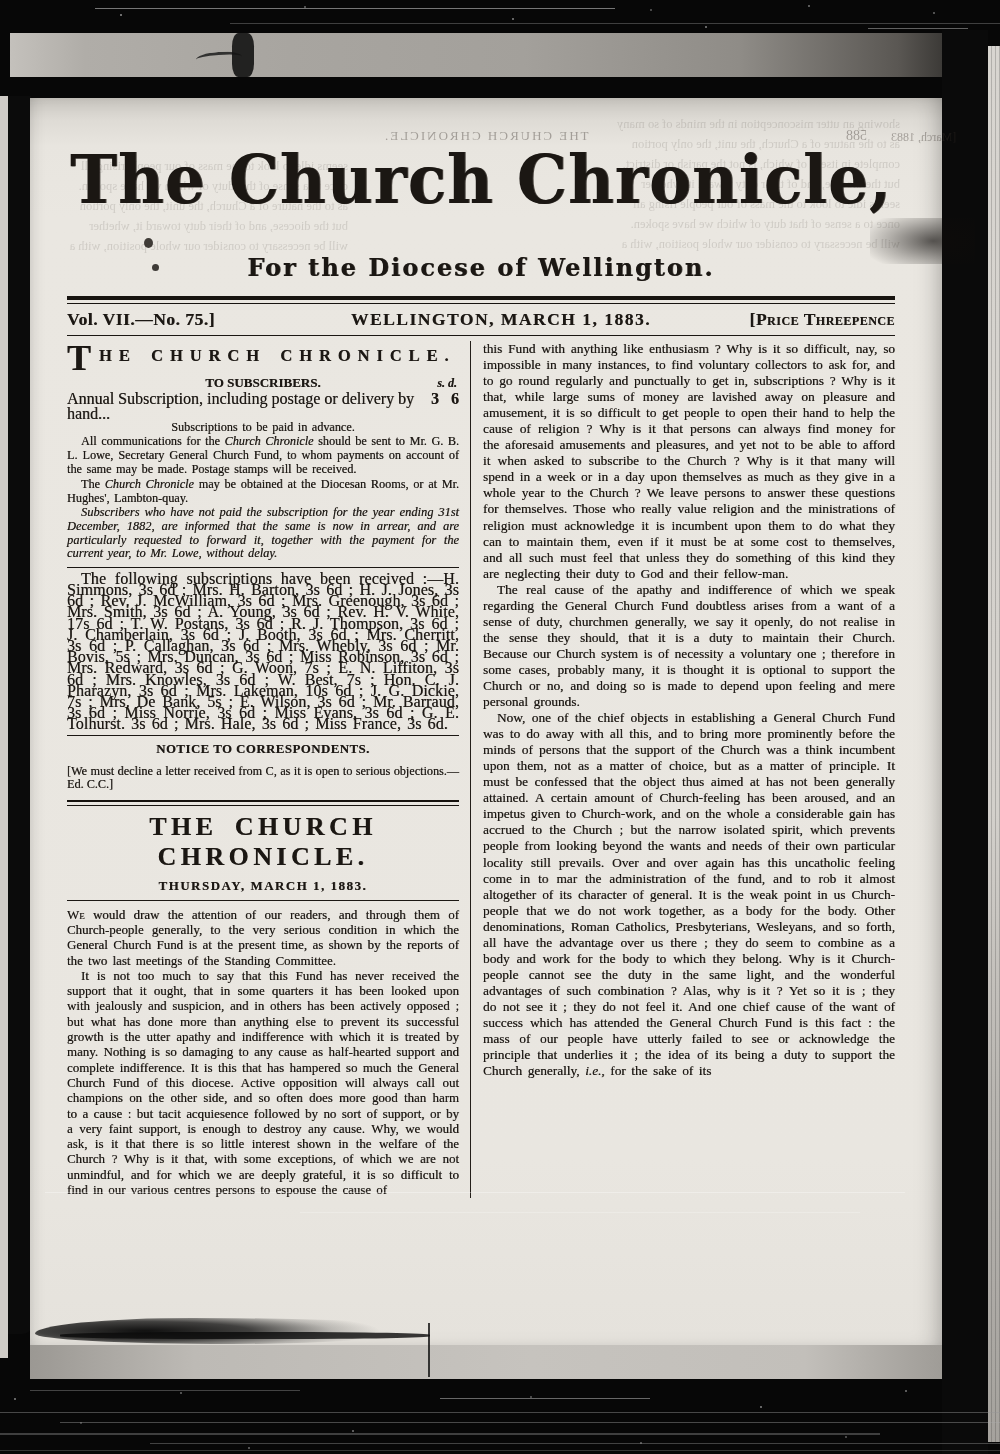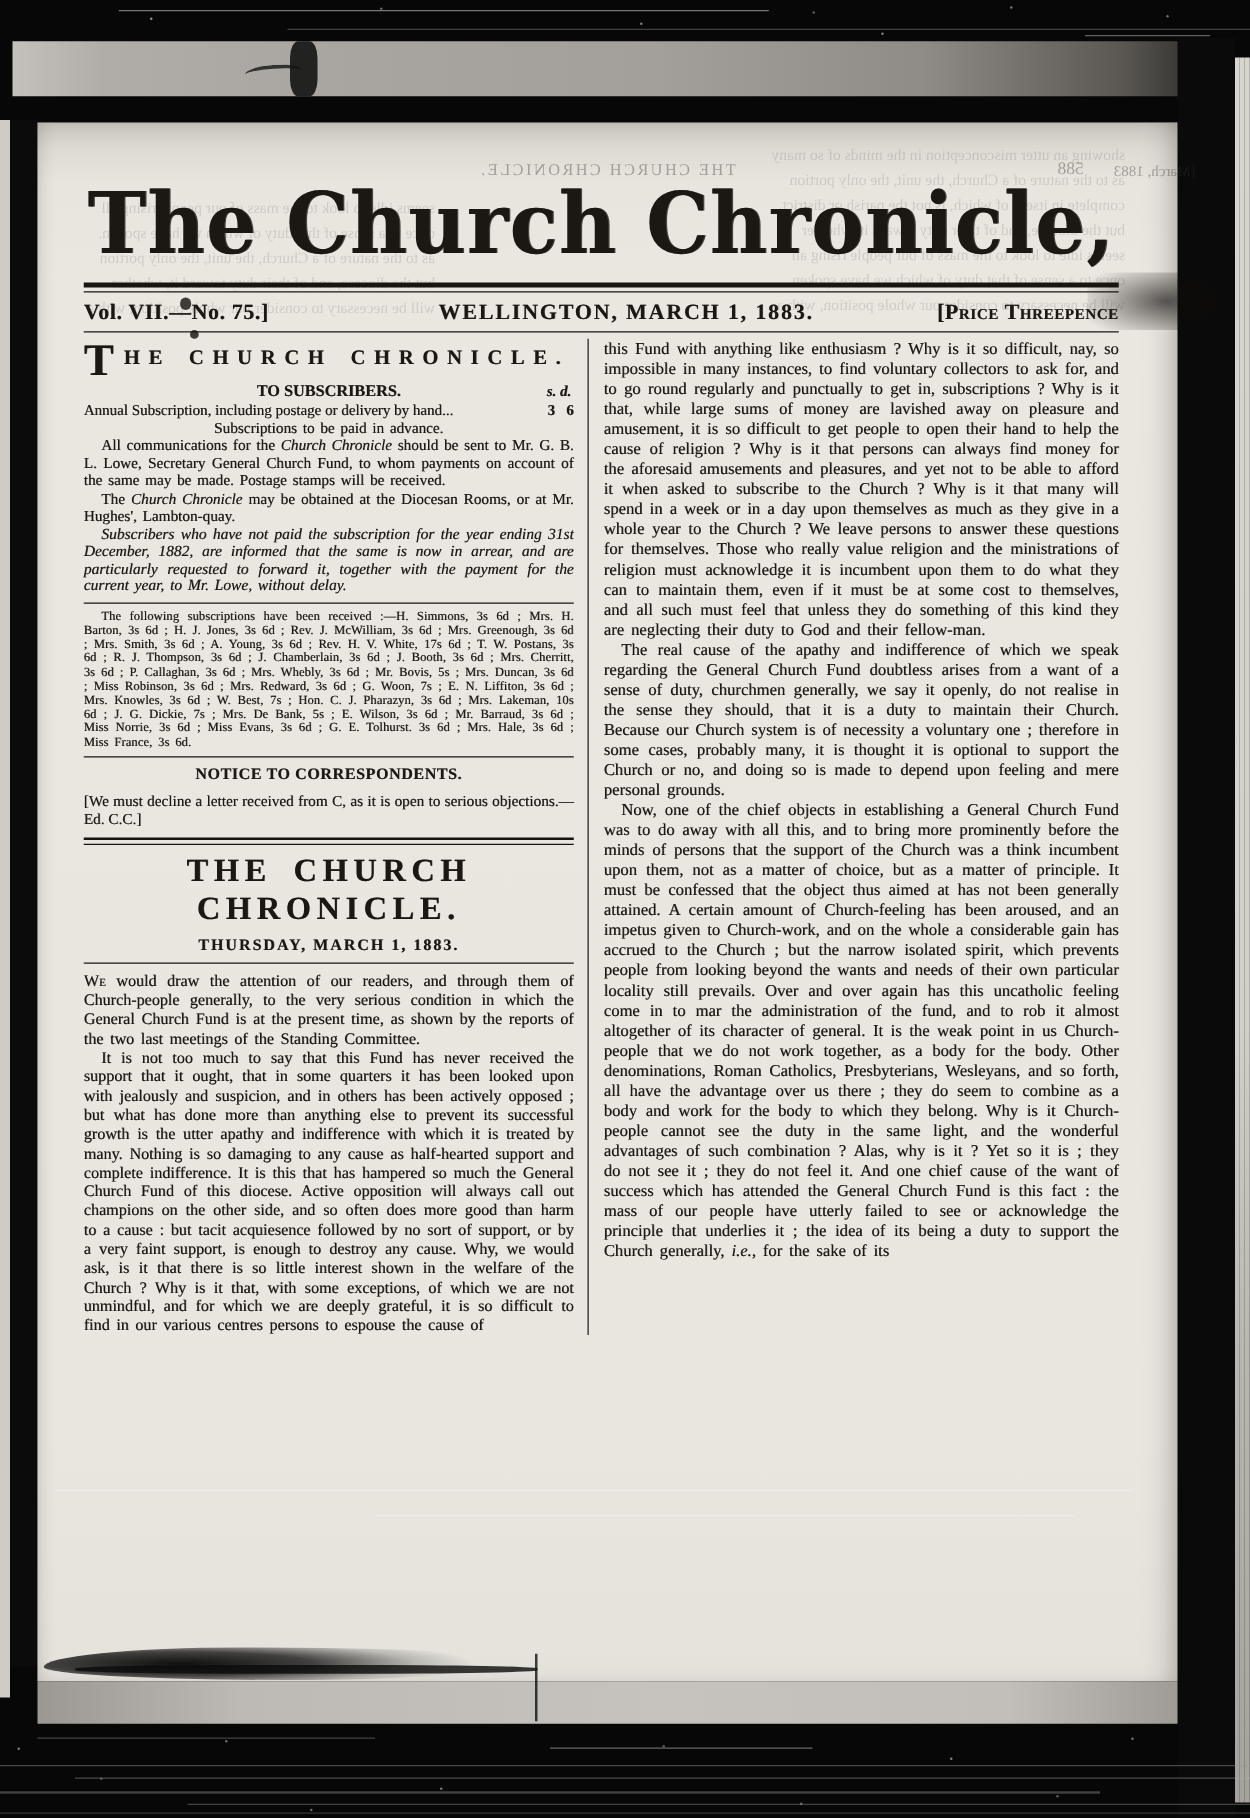--- a/index.html
+++ b/index.html
@@ -97,28 +97,28 @@
   .just{text-align:justify;}
   .t{margin:0;}
   .ind{text-indent:14px;}
   .sc{font-variant:small-caps;}
 
   .paper-head{display:flex;align-items:flex-start;margin:2px 0 0;}
   .paper-head .cap{font-size:36px;line-height:30px;font-weight:bold;margin-right:8px;}
   .paper-head .rest{flex:1;font-size:16.5px;line-height:22px;font-weight:bold;letter-spacing:.42em;word-spacing:.2em;margin-top:2px;}
   .subhead-row{position:relative;text-align:center;font-weight:bold;font-size:13px;line-height:16px;margin-top:2px;}
   .sd{position:absolute;right:2px;top:0;font-style:italic;font-weight:bold;font-size:12px;}
-  .fee-row{display:flex;font-size:12px;line-height:15px;}
+  .fee-row{display:flex;font-size:16px;line-height:15px;}
   .fee-row .amt{margin-left:auto;font-weight:bold;white-space:pre;}
   .center{text-align:center;}
   .sec{font-size:12.2px;line-height:13.9px;word-spacing:1.5px;}
   .sec p{margin:0 0 1px;}
   .arrears{font-style:italic;margin-top:4px;font-size:12.4px;line-height:13.6px;}
   .rule1{border-top:1.6px solid #1b1713;margin:6px 0 5px;}
-  .sub-list{font-size:10px;line-height:11.2px;word-spacing:2px;letter-spacing:.1px;}
+  .sub-list{font-size:16px;line-height:11.2px;word-spacing:2px;letter-spacing:.1px;}
   .rule2{border-top:1.4px solid #1b1713;margin:5px 0 6px;}
   .notice-head{text-align:center;font-weight:bold;font-size:12.8px;line-height:15px;letter-spacing:.5px;margin:3px 0 8px;}
   .notice-body{font-size:12.2px;line-height:13.8px;}
   .rule-dbl{border-top:2.4px solid #17130f;border-bottom:1.4px solid #17130f;height:2.4px;margin:8px 0 6px;}
   .leader-head{text-align:center;font-weight:bold;font-size:26px;line-height:30px;letter-spacing:.17em;word-spacing:.25em;margin:2px 0 0;}
   .leader-date{text-align:center;font-weight:bold;font-size:12.8px;line-height:16px;letter-spacing:1.6px;margin-top:6px;}
   .rule3{border-top:1.3px solid #1b1713;margin:6px 0 7px;}
   .leader-body{font-size:12.9px;line-height:15.3px;word-spacing:2px;}
   .leader-body p{margin:0;}
   .rcol-body{font-size:13.3px;line-height:16.05px;word-spacing:2.2px;}
@@ -166,20 +166,21 @@
     <div>seems idle to look to the mass of our people rising all</div>
     <div>once to a sense of that duty of which we have spoken.</div>
     <div>as to the nature of a Church, the unit, the only portion</div>
     <div>but the diocese, and of their duty toward it, whether</div>
     <div>will be necessary to consider our whole position, with a</div>
   </div>
 
   <div class="content">
 
     <h1 class="mast-title">The Church Chronicle,</h1>
+    <div class="mast-sub">For the Diocese of Wellington.</div>
     <div class="mast-rule"></div>
     <div class="vol-row ink">
       <span class="vol-left">Vol. VII.—No. 75.]</span>
       <span class="vol-center">WELLINGTON, MARCH 1, 1883.</span>
       <span class="vol-right">[Price Threepence</span>
     </div>
     <div class="vol-rule"></div>
 
     <div class="cols">
 

